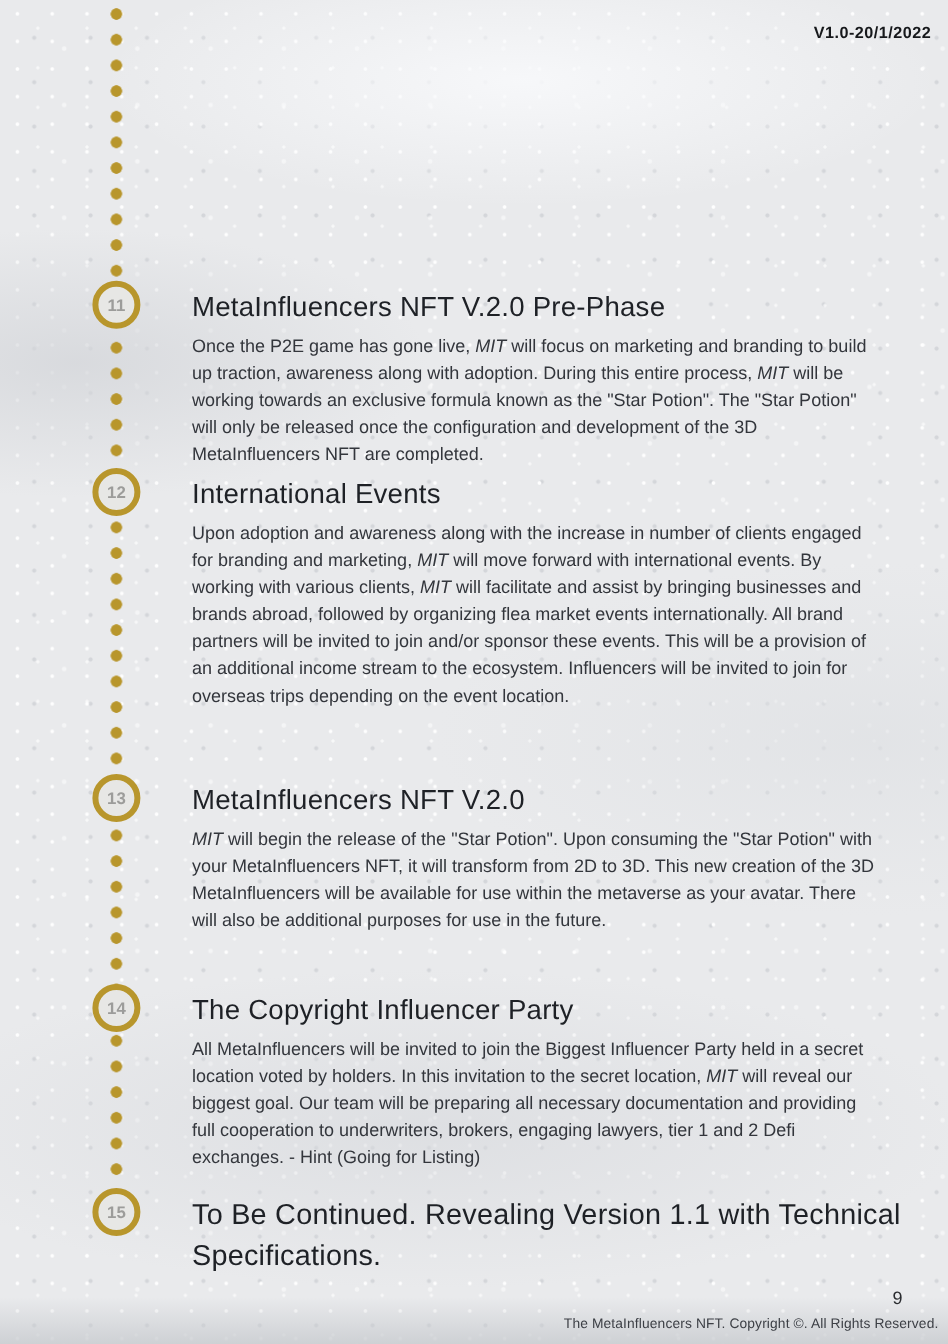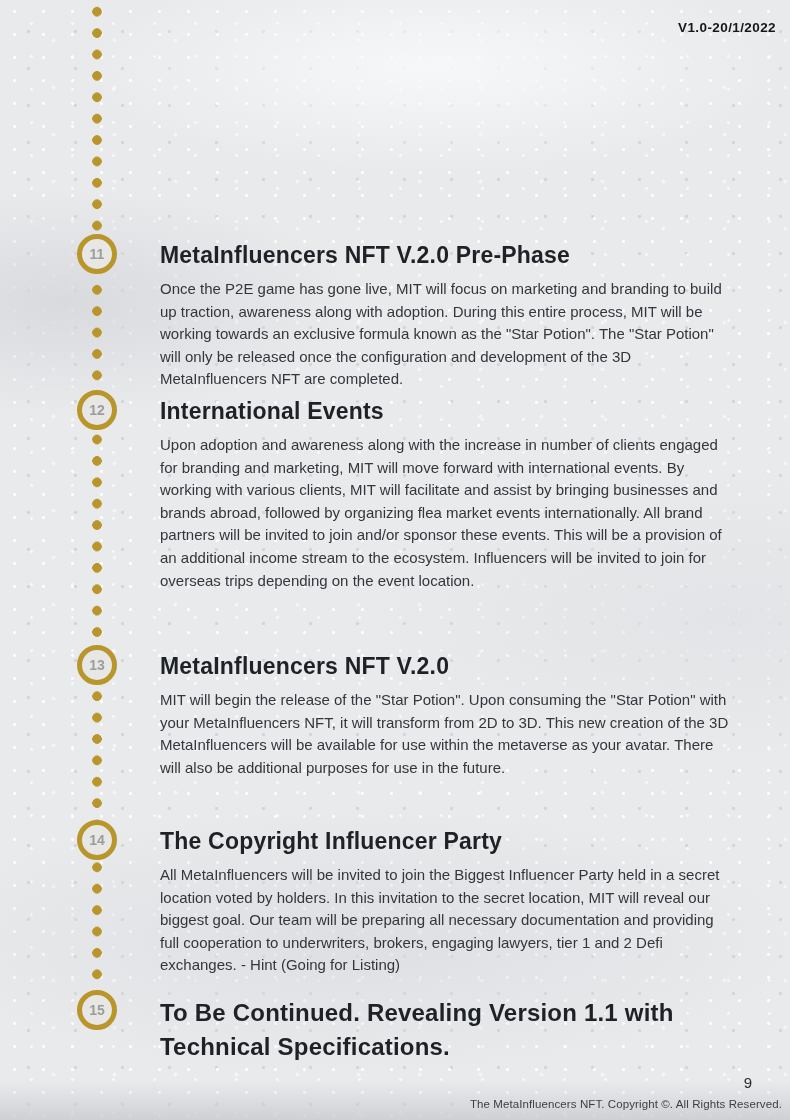--- a/index.html
+++ b/index.html
@@ -66,33 +66,33 @@
     border:5px solid var(--gold);
     background:var(--node-bg);
     box-sizing:border-box;
     display:flex;align-items:center;justify-content:center;
   }
   .node span{
     font-size:14px;font-weight:700;color:var(--node-num);
   }
   .sec-title{
     margin:0;
-    font-size:23px;font-weight:700;color:var(--heading);
+    font-size:23px;font-weight:400;color:var(--heading);
     line-height:30px;letter-spacing:.2px;
   }
   .sec.last .sec-title{
     font-size:24px;line-height:34px;padding-right:0;
   }
   .sec.last{padding-right:28px;}
   .sec-body{
     margin:8px 0 0 0;
     font-size:15px;line-height:22.6px;color:var(--body);
     max-width:572px;
   }
-  .sec-body .it{}
+  .sec-body .it{font-style:italic;}
   .page-num{
     position:absolute;top:1074px;right:38px;
     font-size:15px;color:#2a2c30;
   }
   .copyright{
     position:absolute;top:1098px;right:8px;
     font-size:11.5px;color:#3c3f45;letter-spacing:.1px;
   }
 </style>
 </head>

